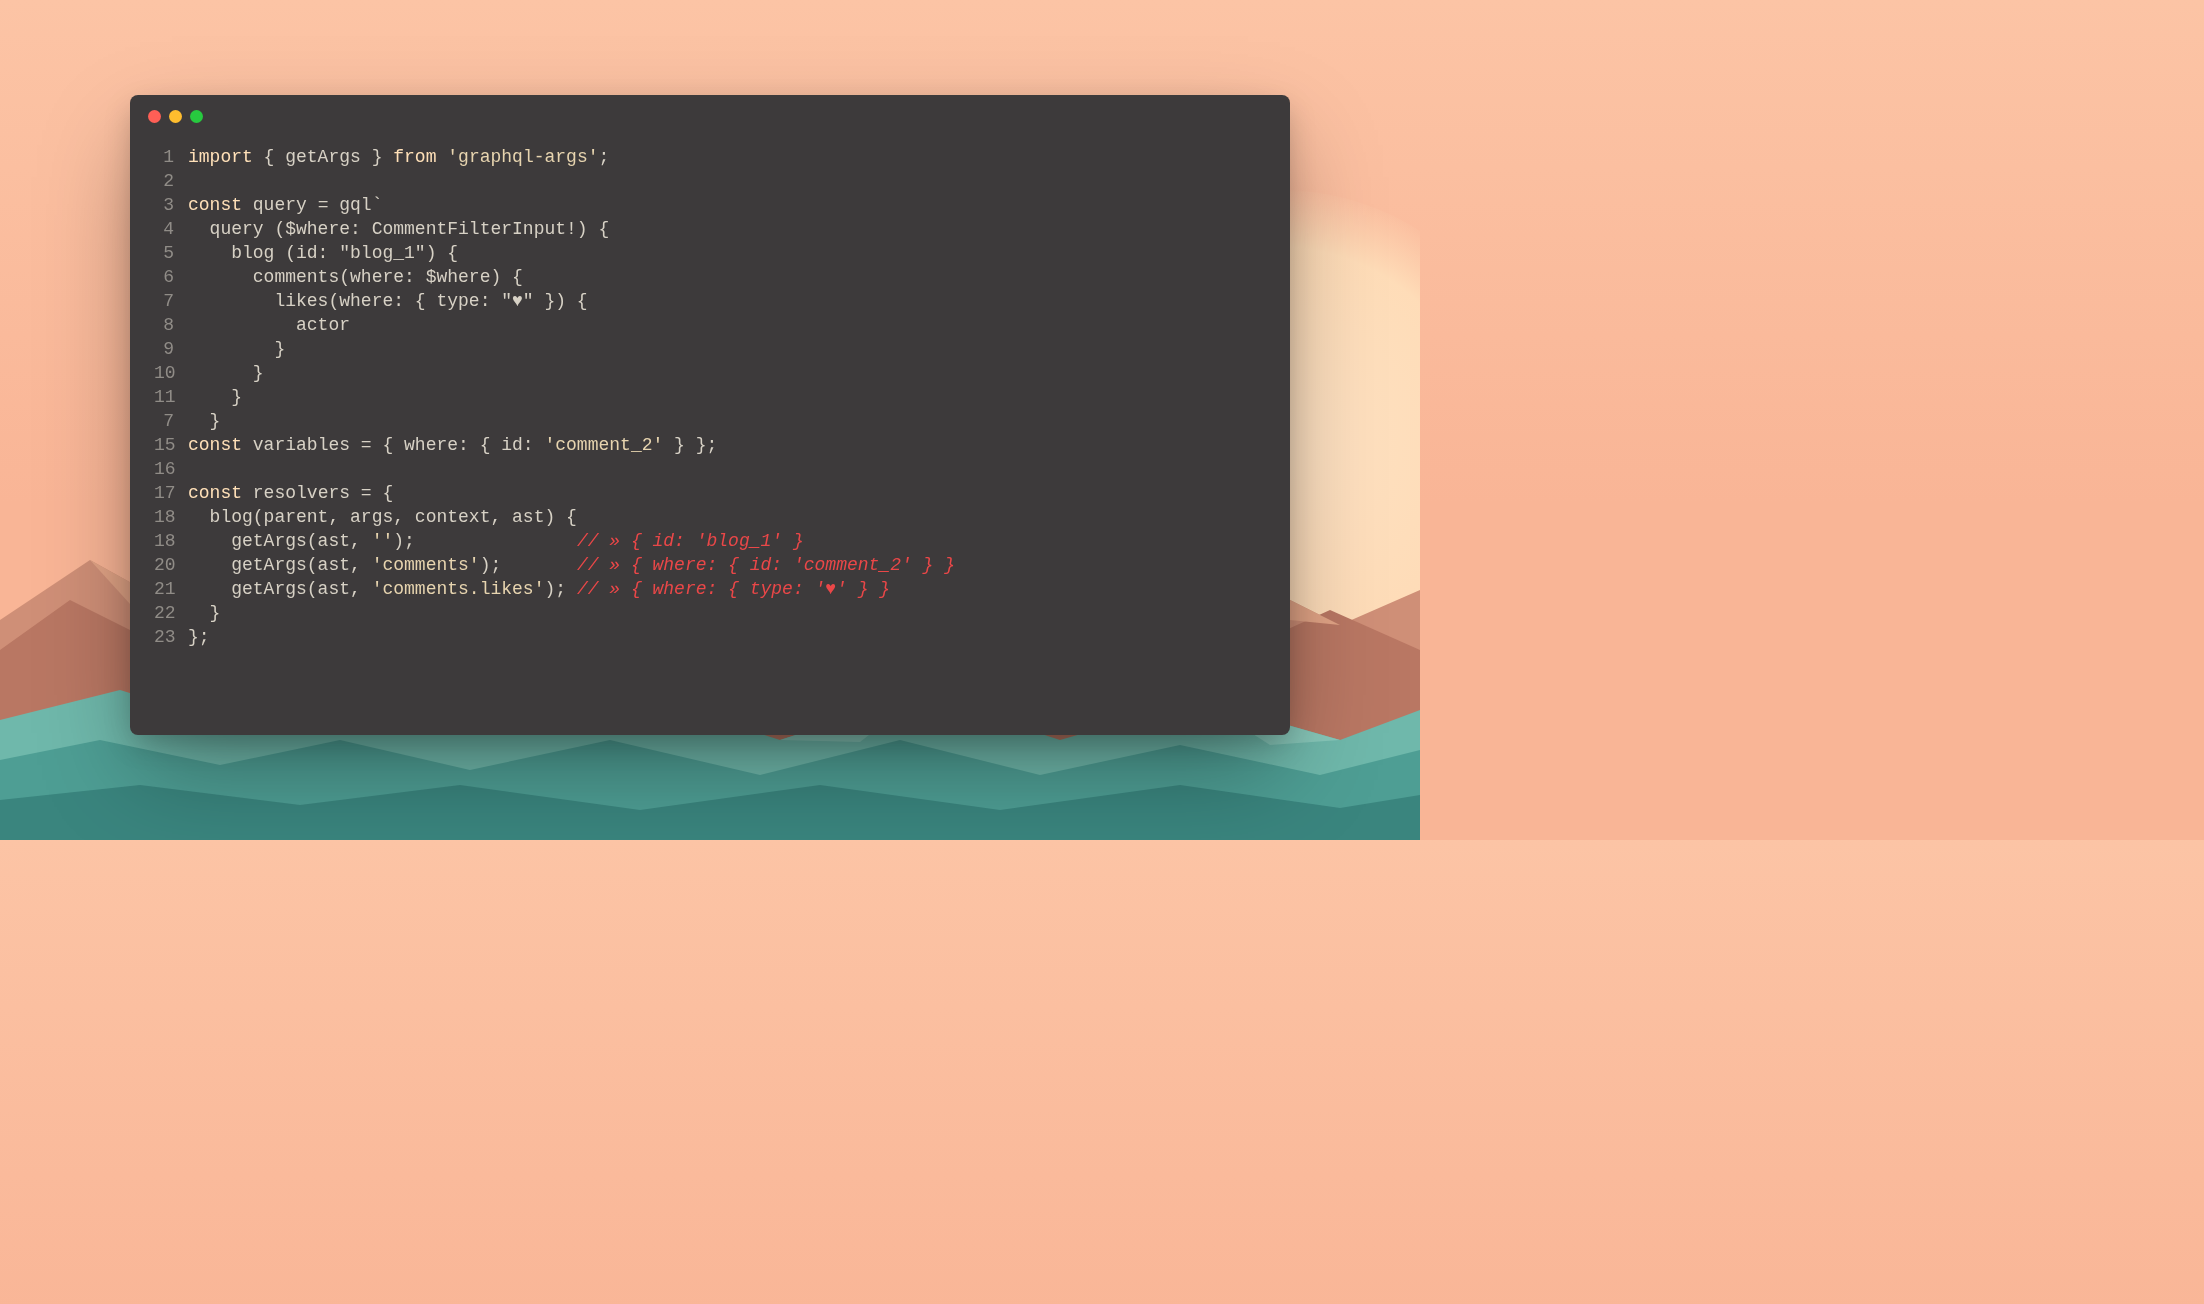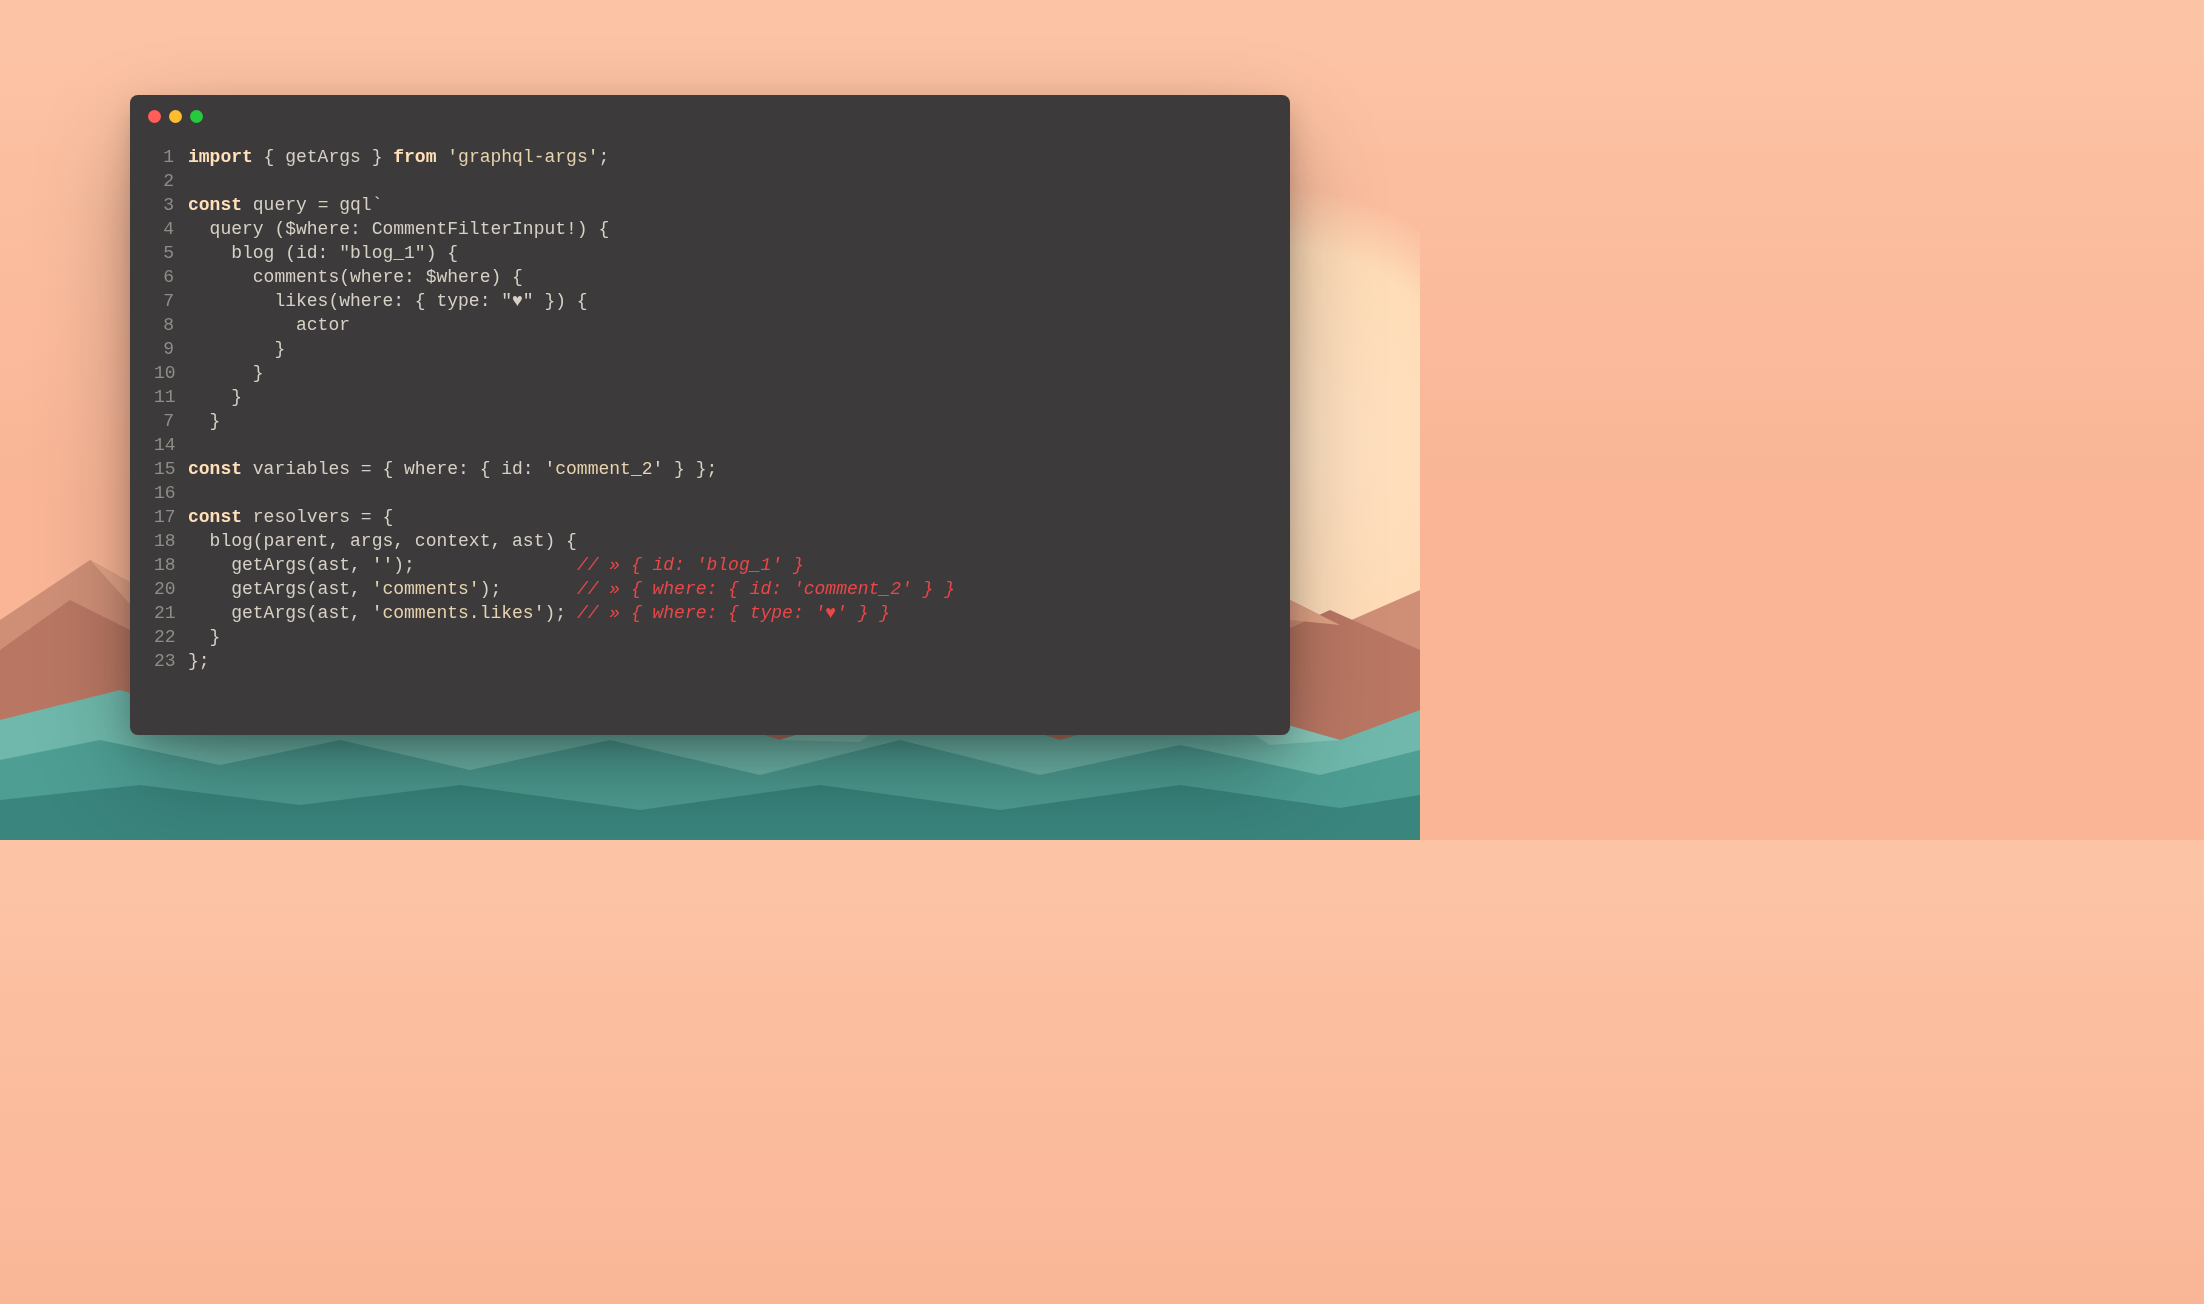--- a/index.html
+++ b/index.html
@@ -89,21 +89,21 @@
   }
   .ln {
     width: 34px;
     text-align: right;
     color: var(--gutter);
     padding-right: 14px;
     user-select: none;
     flex: 0 0 auto;
   }
   .tok-default { color: var(--code); }
-  .tok-keyword { color: var(--keyword); font-weight: 700; }
+  .tok-keyword { color: var(--keyword); font-weight: 400; }
   .tok-string  { color: var(--string); }
   .tok-comment { color: var(--comment); font-style: italic; }
 </style>
 </head>
 <body>
 
 <div class="sun"></div>
 
 <div class="terrain">
   <svg viewBox="0 0 1420 340" preserveAspectRatio="none">
@@ -138,21 +138,20 @@
       <div class="code-line"><span class="ln">3</span><span><span class="tok-keyword">const</span><span class="tok-default"> query = gql`</span></span></div>
       <div class="code-line"><span class="ln">4</span><span><span class="tok-default">  query ($where: CommentFilterInput!) {</span></span></div>
       <div class="code-line"><span class="ln">5</span><span><span class="tok-default">    blog (id: "blog_1") {</span></span></div>
       <div class="code-line"><span class="ln">6</span><span><span class="tok-default">      comments(where: $where) {</span></span></div>
       <div class="code-line"><span class="ln">7</span><span><span class="tok-default">        likes(where: { type: "♥" }) {</span></span></div>
       <div class="code-line"><span class="ln">8</span><span><span class="tok-default">          actor</span></span></div>
       <div class="code-line"><span class="ln">9</span><span><span class="tok-default">        }</span></span></div>
       <div class="code-line"><span class="ln">10</span><span><span class="tok-default">      }</span></span></div>
       <div class="code-line"><span class="ln">11</span><span><span class="tok-default">    }</span></span></div>
       <div class="code-line"><span class="ln">7</span><span><span class="tok-default">  }</span></span></div>
-      <div class="code-line"><span class="ln">14</span><span><span class="tok-default"></span></span></div>
       <div class="code-line"><span class="ln">15</span><span><span class="tok-keyword">const</span><span class="tok-default"> variables = { where: { id: </span><span class="tok-string">'comment_2'</span><span class="tok-default"> } };</span></span></div>
       <div class="code-line"><span class="ln">16</span><span><span class="tok-default"></span></span></div>
       <div class="code-line"><span class="ln">17</span><span><span class="tok-keyword">const</span><span class="tok-default"> resolvers = {</span></span></div>
       <div class="code-line"><span class="ln">18</span><span><span class="tok-default">  blog(parent, args, context, ast) {</span></span></div>
       <div class="code-line"><span class="ln">18</span><span><span class="tok-default">    getArgs(ast, </span><span class="tok-string">''</span><span class="tok-default">);               </span><span class="tok-comment">// » { id: 'blog_1' }</span></span></div>
       <div class="code-line"><span class="ln">20</span><span><span class="tok-default">    getArgs(ast, </span><span class="tok-string">'comments'</span><span class="tok-default">);       </span><span class="tok-comment">// » { where: { id: 'comment_2' } }</span></span></div>
       <div class="code-line"><span class="ln">21</span><span><span class="tok-default">    getArgs(ast, </span><span class="tok-string">'comments.likes'</span><span class="tok-default">); </span><span class="tok-comment">// » { where: { type: '♥' } }</span></span></div>
       <div class="code-line"><span class="ln">22</span><span><span class="tok-default">  }</span></span></div>
       <div class="code-line"><span class="ln">23</span><span><span class="tok-default">};</span></span></div>
     </div>

